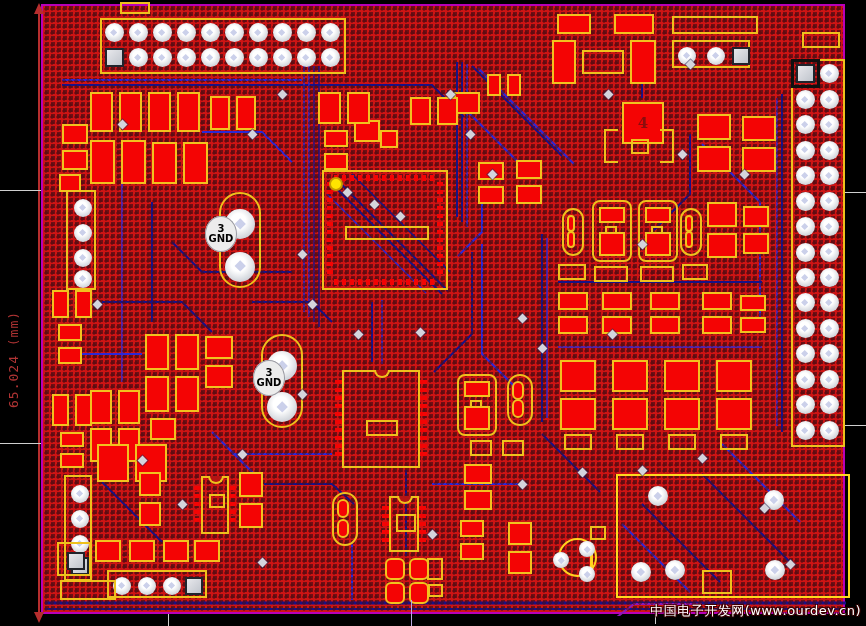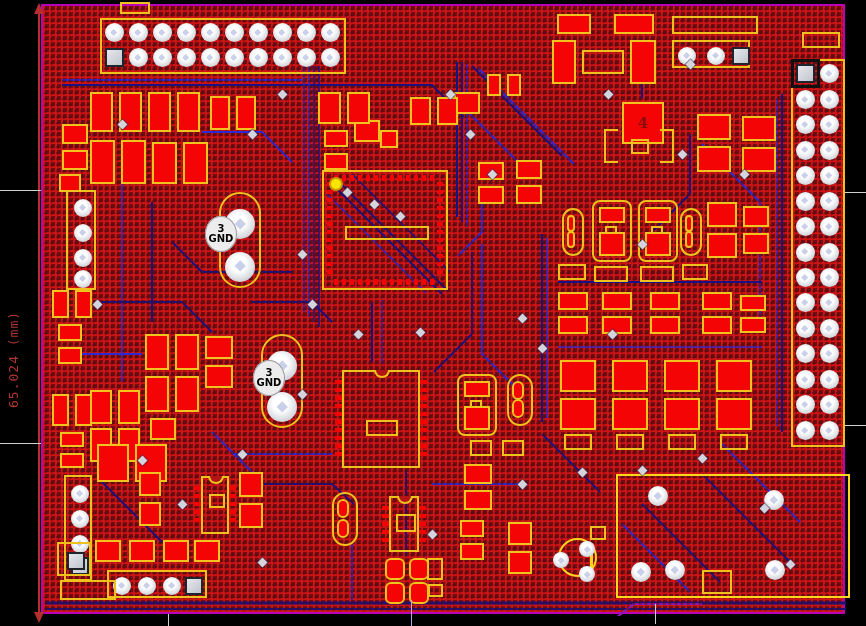--- a/index.html
+++ b/index.html
@@ -533,13 +533,14 @@
   </div>
 
   <div class="tick" style="left:0;top:190px;width:41px;height:1px"></div>
   <div class="tick" style="left:0;top:443px;width:41px;height:1px"></div>
   <div class="tick" style="left:845px;top:192px;width:21px;height:1px"></div>
   <div class="tick" style="left:845px;top:425px;width:21px;height:1px"></div>
   <div class="tick" style="left:168px;top:614px;width:1px;height:12px"></div>
   <div class="tick" style="left:411px;top:600px;width:1px;height:26px;background:#b9a8e0"></div>
   <div class="tick" style="left:655px;top:604px;width:1px;height:20px"></div>
 
+  <div class="watermark">中国电子开发网(www.ourdev.cn)</div>
 </div>
 
 </body></html>

